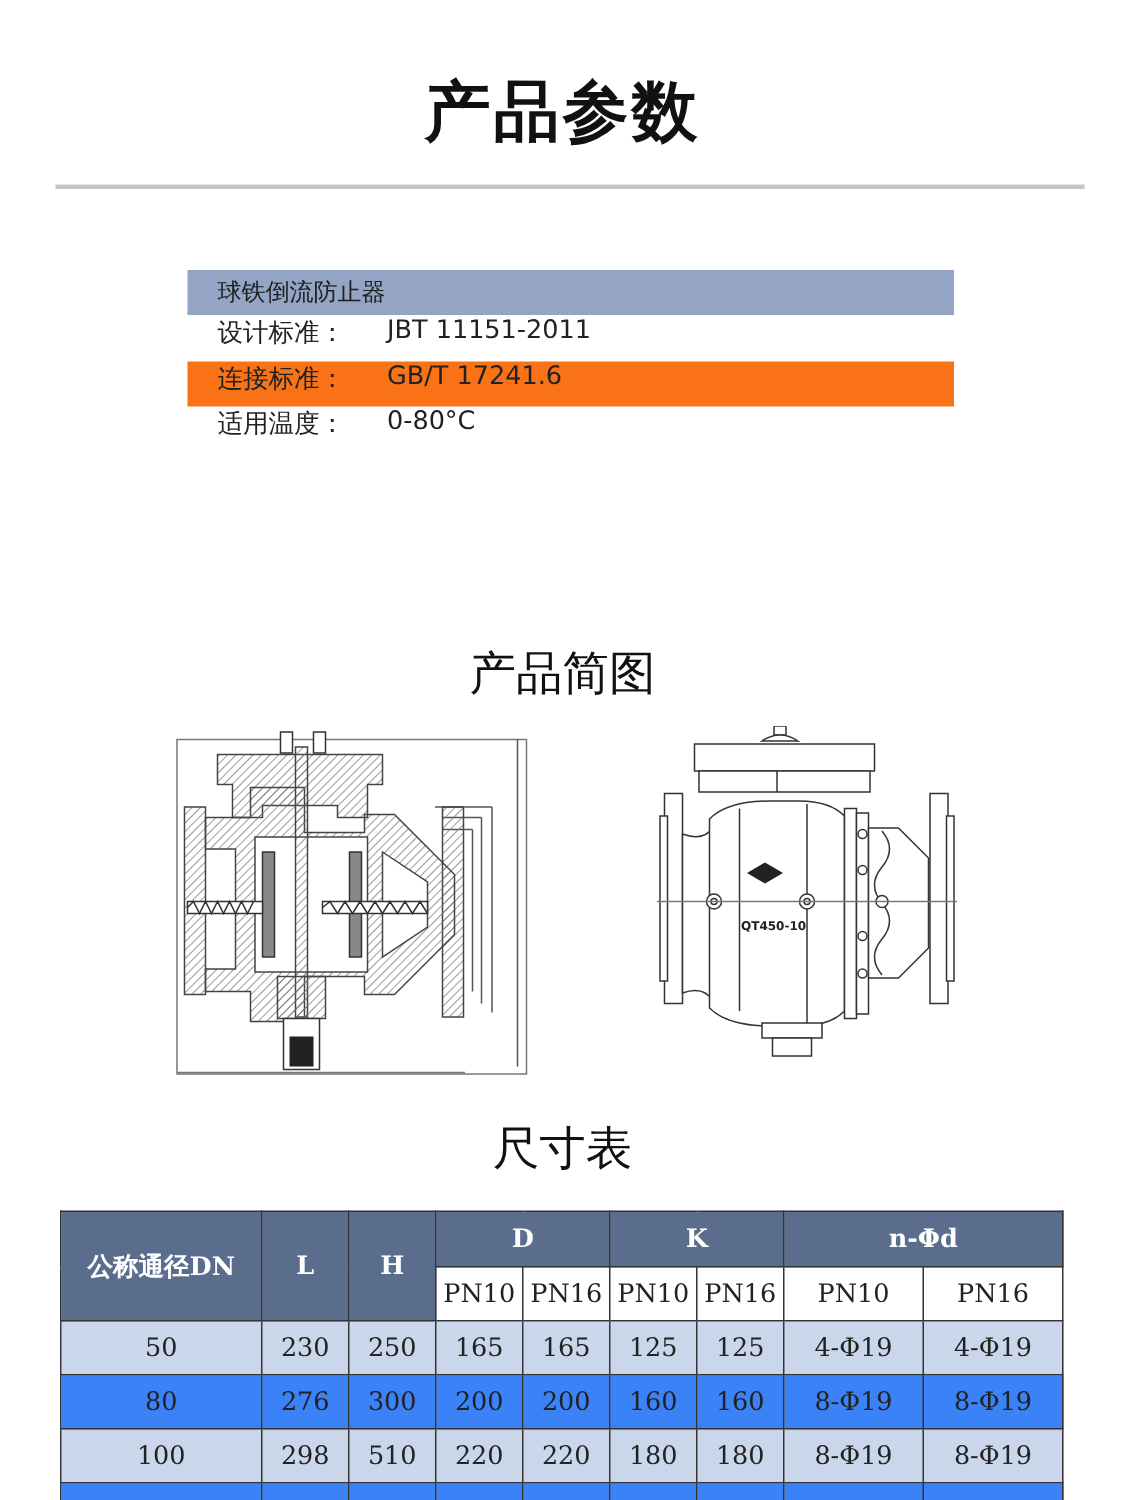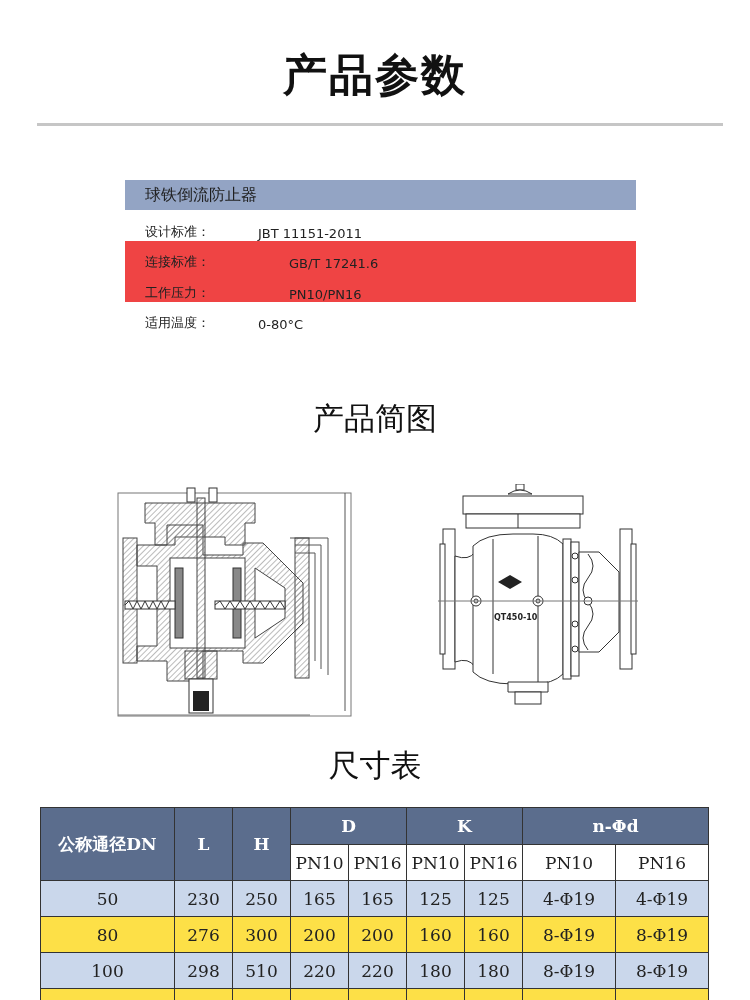--- a/index.html
+++ b/index.html
@@ -5,60 +5,56 @@
   * { box-sizing: border-box; margin: 0; padding: 0; }
   html, body { width: 750px; height: 1000px; background: #ffffff; overflow: hidden; }
   body { position: relative; font-family: "DejaVu Sans", "Liberation Sans", sans-serif; color: #1a1a1a; }
 
   .main-title { position: absolute; left: 0; top: 40px; width: 750px; text-align: center;
     font-size: 44px; font-weight: bold; letter-spacing: 2px; color: #111; line-height: 70px; }
   .title-rule { position: absolute; left: 37px; top: 123px; width: 686px; height: 3px; background: #c6c6c6; }
 
   .spec-table { position: absolute; left: 125px; top: 180px; width: 511px; }
   .spec-head { height: 30px; background: #93a4c4; color: #1e1e1e; font-size: 16px; line-height: 30px; padding-left: 20px; }
-  .spec-row { height: 30.5px; display: flex; align-items: flex-end; font-size: 13px; color: #222; padding-left: 20px; }
-  .spec-row.shade { background: #ef4444; gap: 31px; }
+  .spec-row { height: 30.5px; display: flex; align-items: flex-start; font-size: 17px; color: #222; padding-left: 20px; }
+  .spec-row.shade { background: #f97316; }
   .spec-label { width: 113px; }
   .spec-value { }
 
   .sub-title { position: absolute; left: 0; width: 750px; text-align: center; font-size: 31px; color: #111; }
-  .sub-diagram { top: 398px; }
+  .sub-diagram { top: 428px; }
   .sub-size { top: 745px; }
 
   .drawing { position: absolute; }
   .drawing-left { left: 115px; top: 483px; width: 240px; height: 240px; }
   .drawing-right { left: 438px; top: 484px; width: 200px; height: 222px; }
 
   .dim-table { position: absolute; left: 40px; top: 807px; border-collapse: collapse; table-layout: fixed;
     font-family: "DejaVu Serif", "Liberation Serif", serif; font-size: 17px; color: #222; }
   .dim-table td, .dim-table th { border: 1px solid #333; text-align: center; font-weight: normal; padding: 0; }
   .dim-table th.hd { background: #5b6d8d; color: #ffffff; font-weight: bold; }
   .dim-table th.sub { background: #ffffff; color: #222; }
   .dim-table tr.shade td { background: #cad7eb; }
-  .dim-table tr.plain td { background: #fde047; }
+  .dim-table tr.plain td { background: #3b82f6; }
 </style>
 </head>
 <body>
 
 <div class="main-title">产品参数</div>
 <div class="title-rule"></div>
 
 <div class="spec-table">
   <div class="spec-head">球铁倒流防止器</div>
   <div class="spec-row">
     <span class="spec-label">设计标准：</span>
     <span class="spec-value">JBT 11151-2011</span>
   </div>
   <div class="spec-row shade">
     <span class="spec-label">连接标准：</span>
     <span class="spec-value">GB/T 17241.6</span>
-  </div>
-  <div class="spec-row shade">
-    <span class="spec-label">工作压力：</span>
-    <span class="spec-value">PN10/PN16</span>
   </div>
   <div class="spec-row">
     <span class="spec-label">适用温度：</span>
     <span class="spec-value">0-80°C</span>
   </div>
 </div>
 
 <div class="sub-title sub-diagram">产品简图</div>
 
 <svg class="drawing drawing-left" viewBox="0 0 240 240">

